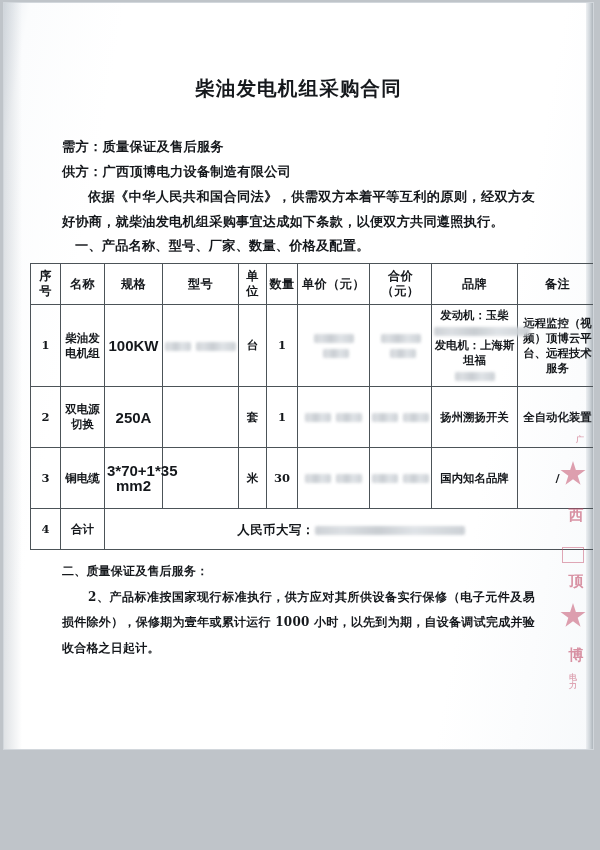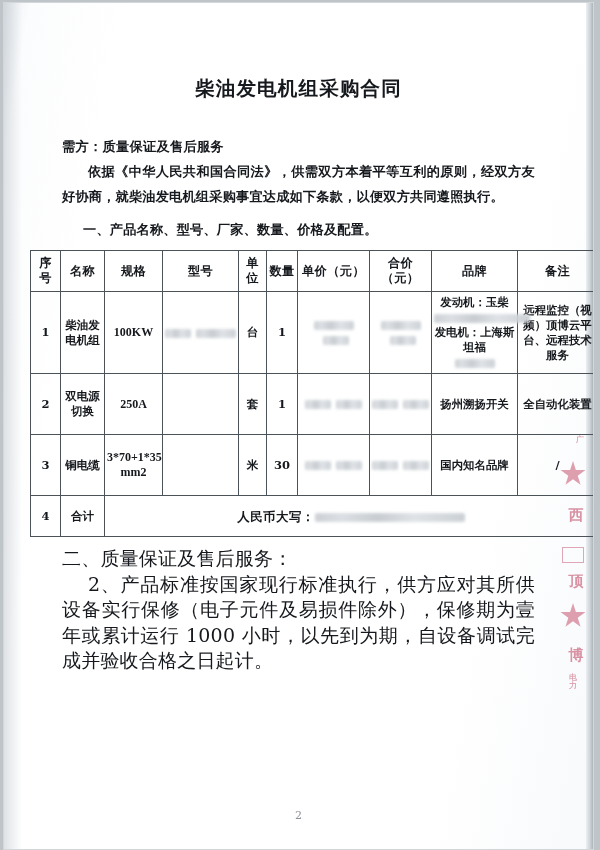--- a/index.html
+++ b/index.html
@@ -13,21 +13,21 @@
     font-family: "DejaVu Serif", "Liberation Serif", serif;
     overflow: hidden;
   }
 
   
   .page {
     position: absolute;
     left: 4px;
     top: 3px;
     width: 589px;
-    height: 846px;
+    height: 746px;
     background:
       linear-gradient(100deg, #e9edf1 0px, #fbfcfd 26px, #ffffff 120px, #ffffff 78%, #f7f9fb 100%);
     box-shadow: 0 0 0 1px #d2d7dc;
     overflow: hidden;
   }
   
   .page::before {
     content: "";
     position: absolute;
     left: 0; top: 0; bottom: 0;
@@ -74,24 +74,25 @@
     color: #15181c;
   }
   .party-line { margin: 0; letter-spacing: .3px; }
   .para {
     margin: 0;
     text-indent: 26px;
     text-align: justify;
     letter-spacing: .2px;
   }
   .section-head {
-    margin: 8px;
+    margin: 0;
     text-indent: 13px;
     letter-spacing: .2px;
     font-weight: 600;
+    font-family: Liberation Mono, monospace;
   }
 
   
   .tbl-wrap {
     margin: 4px 26px 0 26px;
   }
   table.goods {
     width: 100%;
     border-collapse: collapse;
     table-layout: fixed;
@@ -124,21 +125,21 @@
   .c-amount { width: 62px; }
   .c-brand  { width: 86px; }
   .c-note   { width: 80px; }
 
   .r1 td { height: 72px; }
   .r2 td { height: 54px; }
   .r3 td { height: 54px; }
   .r4 td { height: 34px; }
 
   .stack { line-height: 16px; }
-  .mono-ish { font-family: Liberation Serif, serif; font-size: 12px; font-weight: 600; }
+  .mono-ish { font-family: Liberation Sans, sans-serif; font-size: 15px; font-weight: 600; }
   .brand-cell { font-size: 11.4px; line-height: 17px; }
   .note-cell  { font-size: 11.4px; line-height: 16px; }
   .total-cell { font-size: 12.4px; letter-spacing: .5px; }
 
   
   .redact {
     display: inline-block;
     vertical-align: middle;
     background: linear-gradient(90deg,#c9cdd2 0%, #d9dde1 18%, #c4c9ce 42%, #dde1e5 66%, #c8cdd2 100%);
     border-radius: 2px;
@@ -161,23 +162,23 @@
     font-size: 12.6px;
     line-height: 23px;
     font-weight: 600;
     letter-spacing: .2px;
   }
   .remark-box p { margin: 0; }
 
   
   .sec2 {
     margin: 9px 58px 0 58px;
-    font-size: 19px;
+    font-size: 12px;
     line-height: 25.5px;
-    font-weight: 400;
+    font-weight: 700;
     letter-spacing: .2px;
   }
   .sec2 p { margin: 0; text-align: justify; }
   .sec2 .idt { text-indent: 26px; }
 
   
   .page-num {
     position: absolute;
     left: 0; right: 0;
     top: 806px;
@@ -232,20 +233,21 @@
 
 <div class="page">
   <div class="scan-edge"></div>
 
   <div class="content">
 
     <h1 class="doc-title">柴油发电机组采购合同</h1>
 
     <div class="body-block">
       <p class="party-line"><span>需方：</span><span>质量保证及售后服务</span></p>
+      <p class="party-line"><span>供方：</span><span>广西顶博电力设备制造有限公司</span></p>
       <p class="para">依据《中华人民共和国合同法》，供需双方本着平等互利的原则，经双方友好协商，就柴油发电机组采购事宜达成如下条款，以便双方共同遵照执行。</p>
       <p class="section-head">一、产品名称、型号、厂家、数量、价格及配置。</p>
     </div>
 
     <div class="tbl-wrap">
       <table class="goods">
         <colgroup>
           <col class="c-seq">
             <col class="c-name">
             <col class="c-spec">

